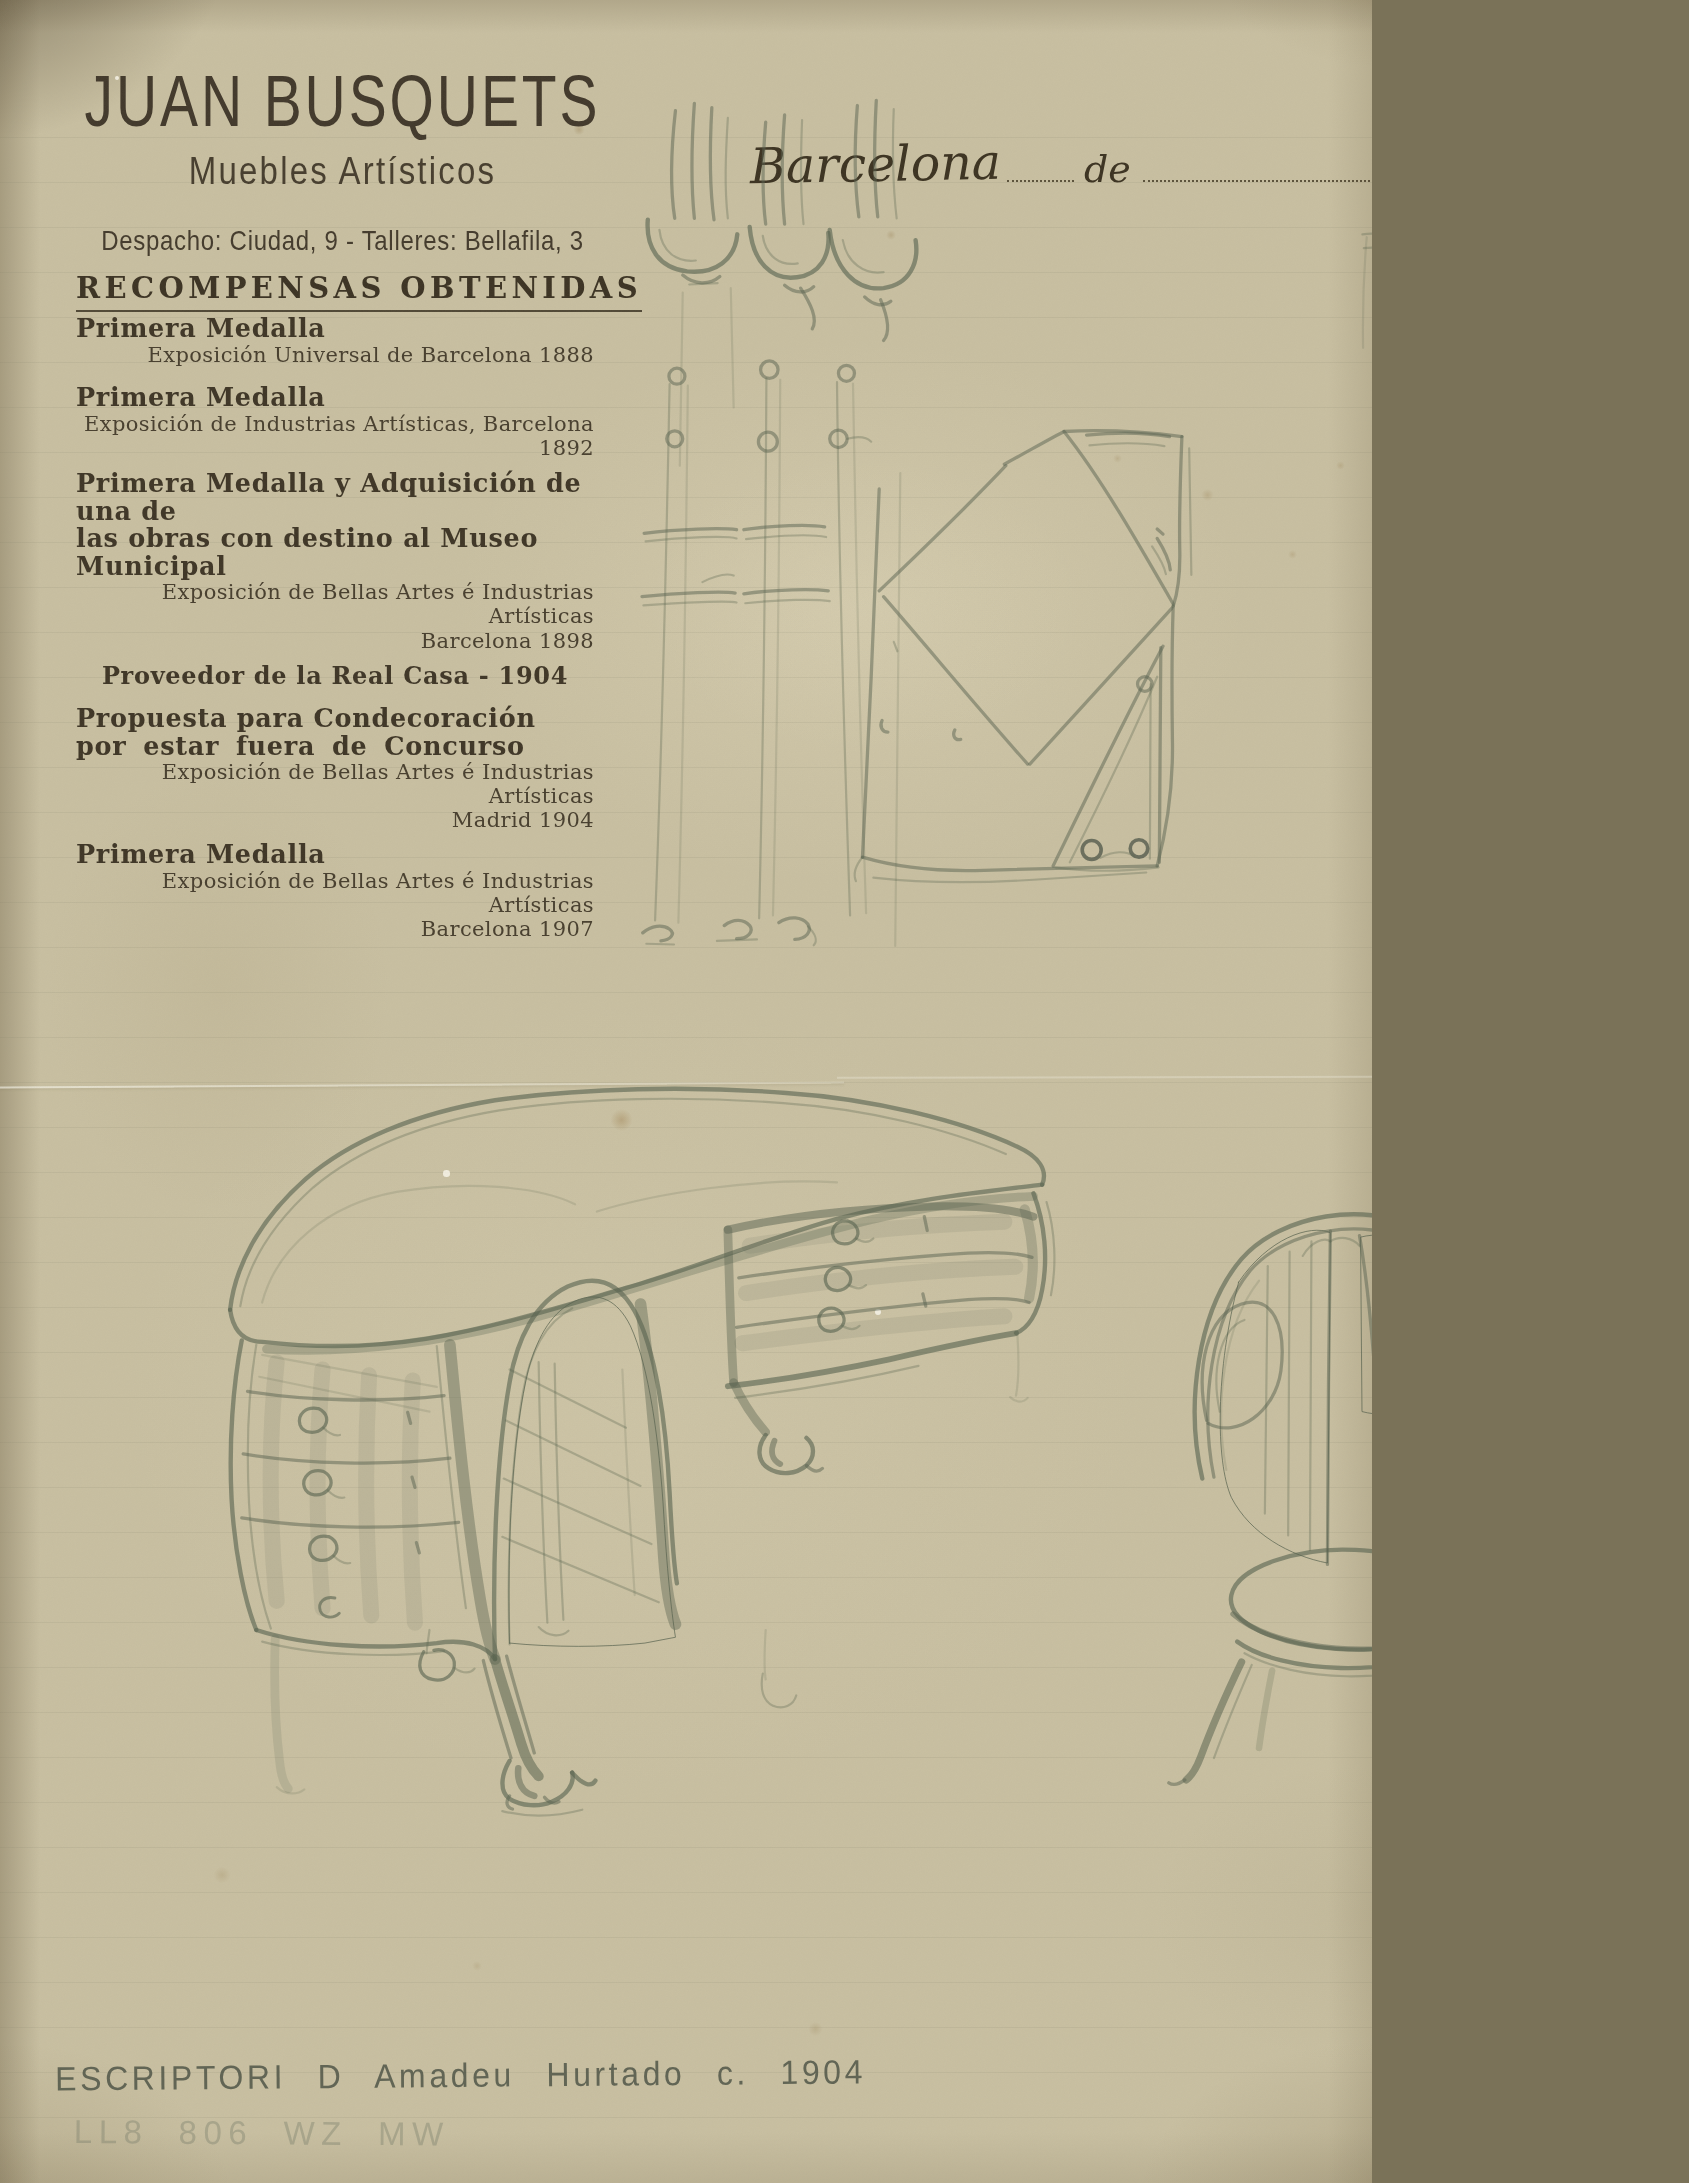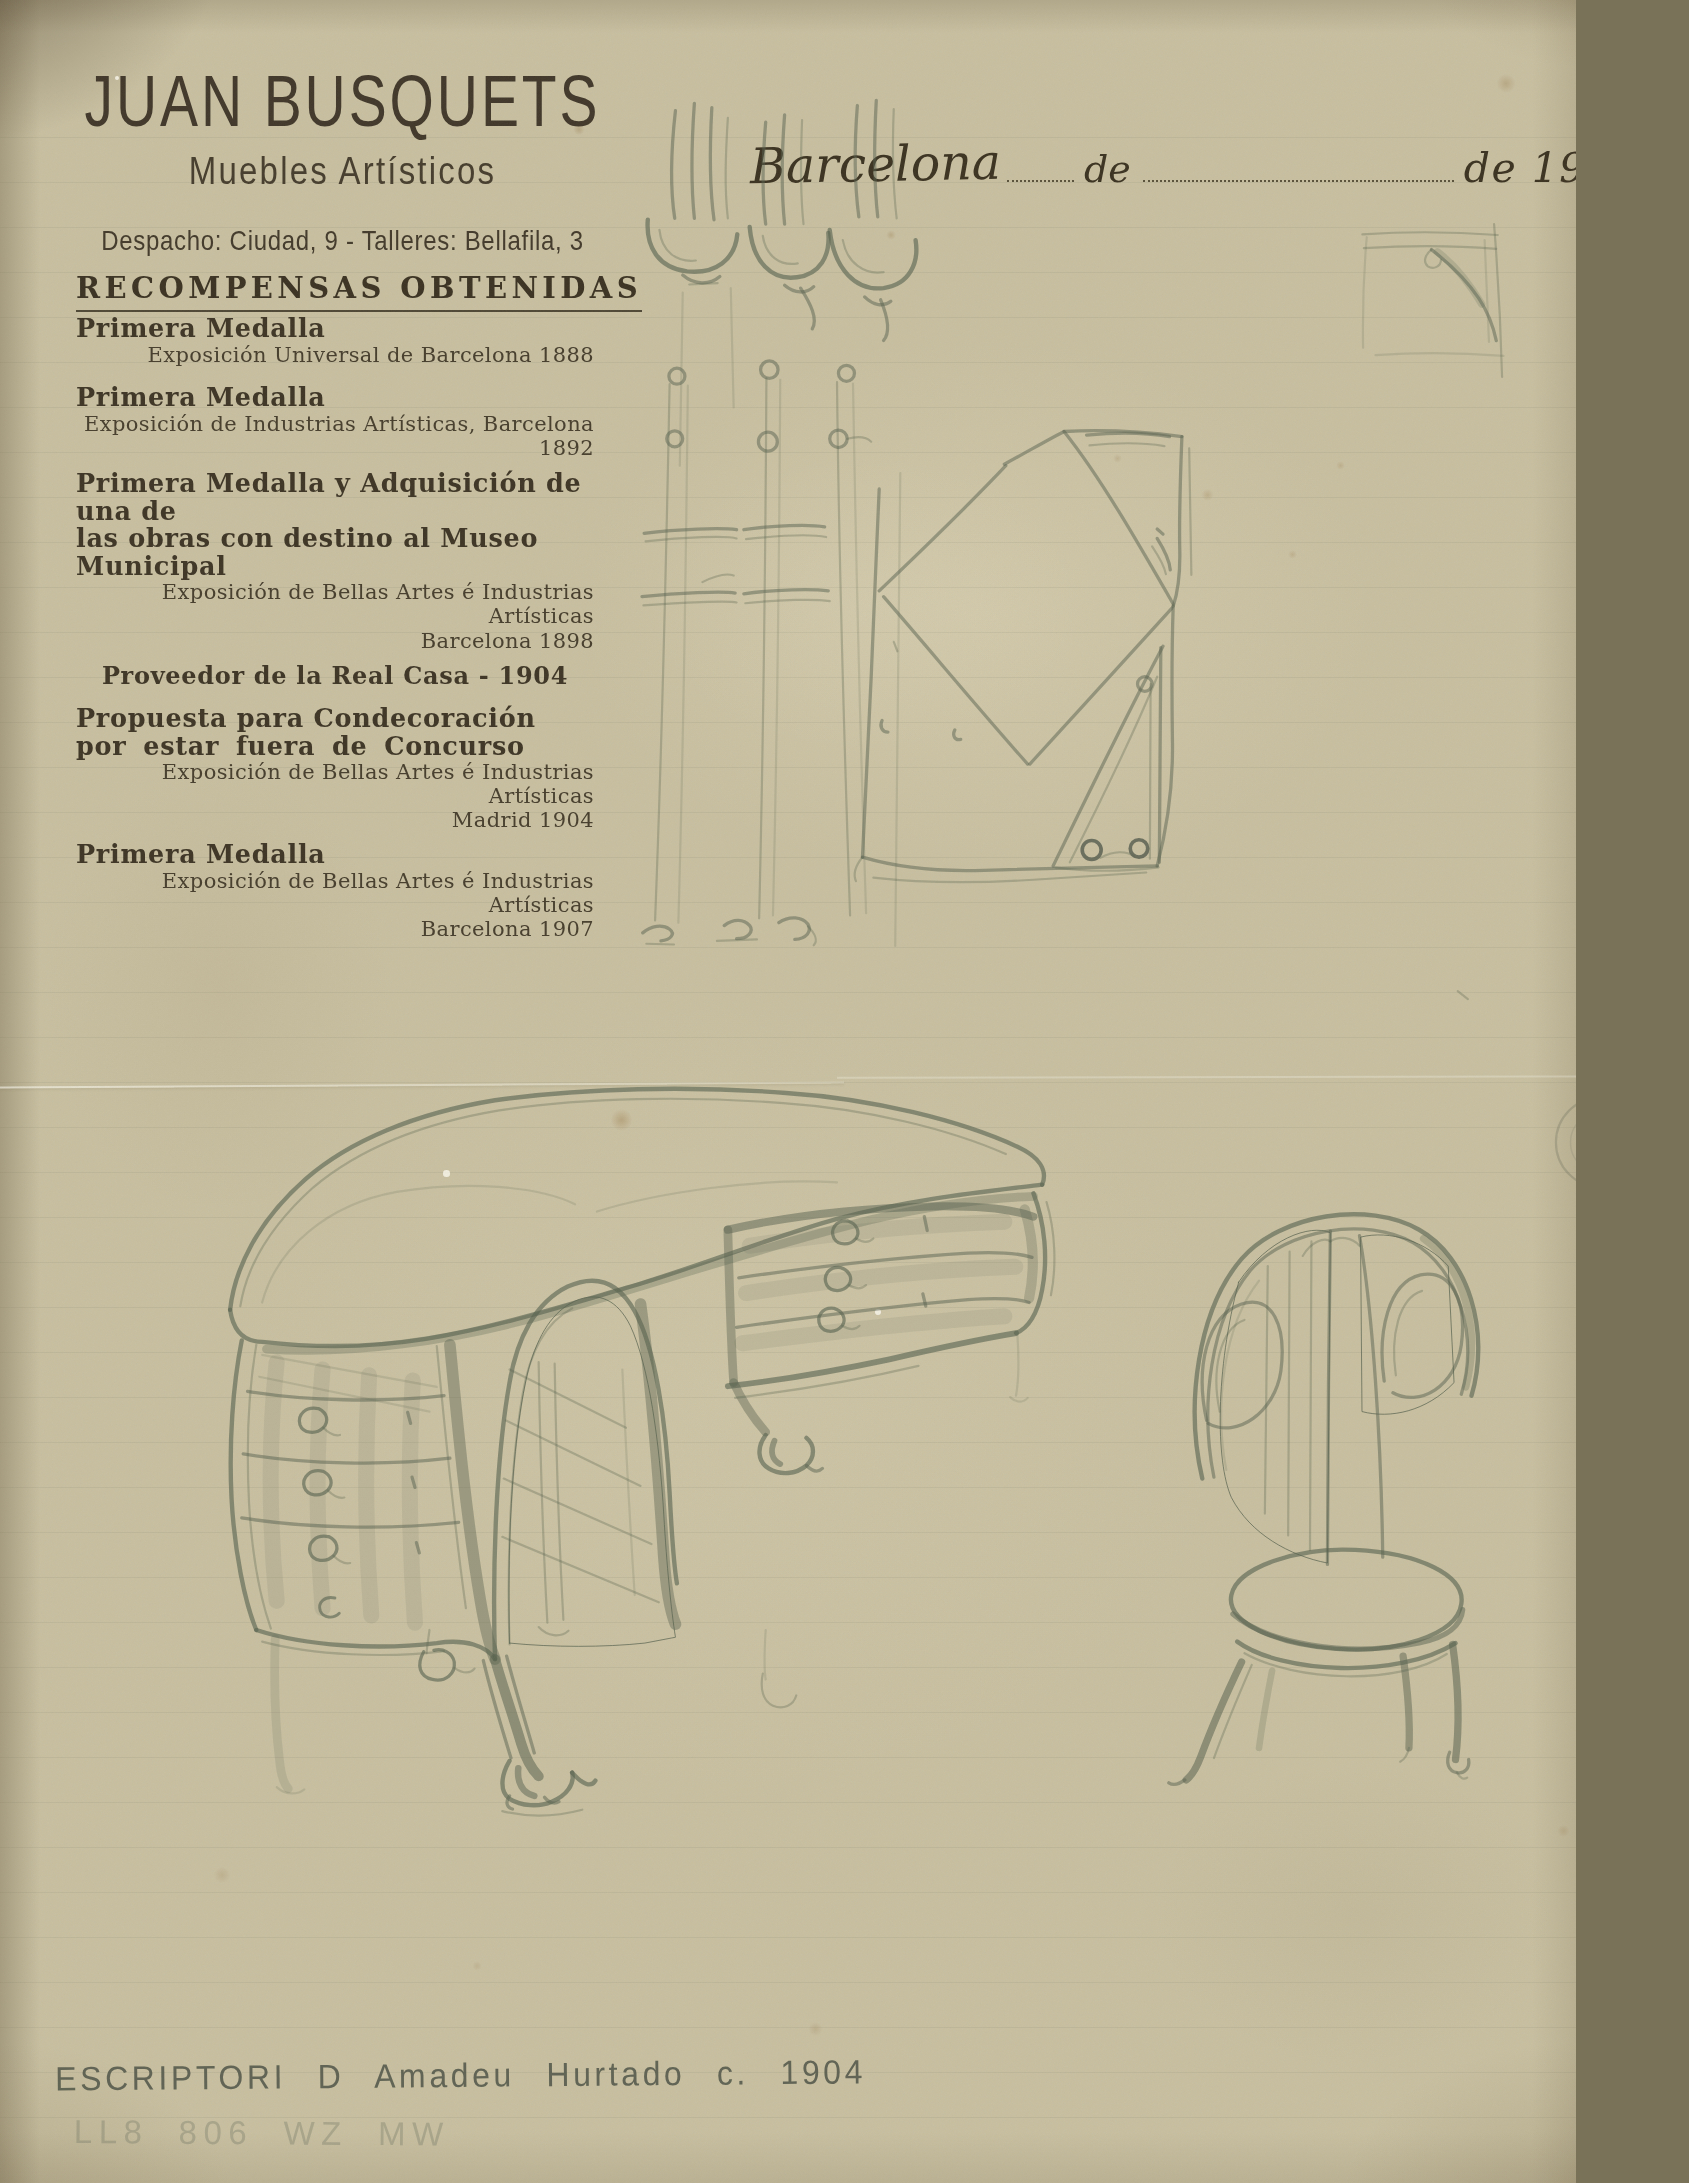--- a/index.html
+++ b/index.html
@@ -1,17 +1,17 @@
 <!DOCTYPE html>
 <html style="font-size:11.6px"><head>
 <meta charset="utf-8">
 <style>
   html,body{margin:0;padding:0;background:#7a7258;}
   .page{
-    position:relative; width:1576px; height:2183px; overflow:hidden;
+    position:relative; width:1372px; height:2183px; overflow:hidden;
     background-color:#c9c0a2;
     background-image:
       radial-gradient(ellipse 553px 378px at 62% 28%, rgba(228,219,190,0.32), rgba(228,219,190,0) 72%),
       radial-gradient(ellipse 713px 553px at 46% 64%, rgba(222,214,184,0.22), rgba(222,214,184,0) 72%),
       radial-gradient(ellipse 378px 291px at -3% -3%, rgba(58,47,28,0.55), rgba(58,47,28,0) 72%),
       radial-gradient(ellipse 247px 160px at 101% -2%, rgba(120,103,70,0.22), rgba(120,103,70,0) 70%),
       radial-gradient(ellipse 335px 233px at 100% 101%, rgba(110,95,62,0.2), rgba(110,95,62,0) 70%),
       radial-gradient(ellipse 335px 233px at 0% 101%, rgba(110,95,62,0.18), rgba(110,95,62,0) 70%),
       linear-gradient(to right, rgba(86,72,46,0.3), rgba(86,72,46,0) 40px),
       linear-gradient(to bottom, rgba(86,72,46,0.2), rgba(86,72,46,0) 33px),

